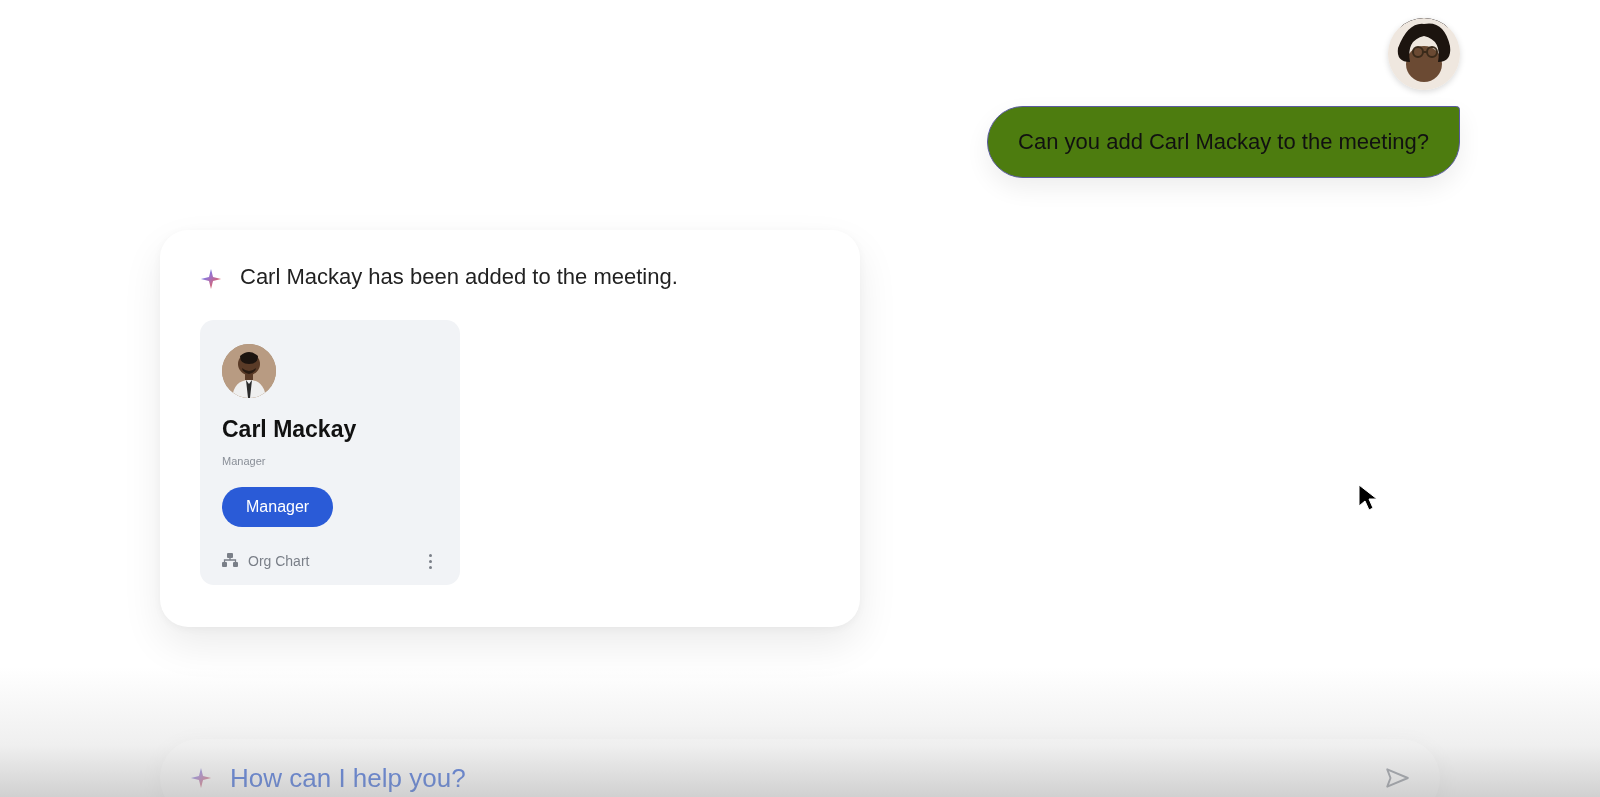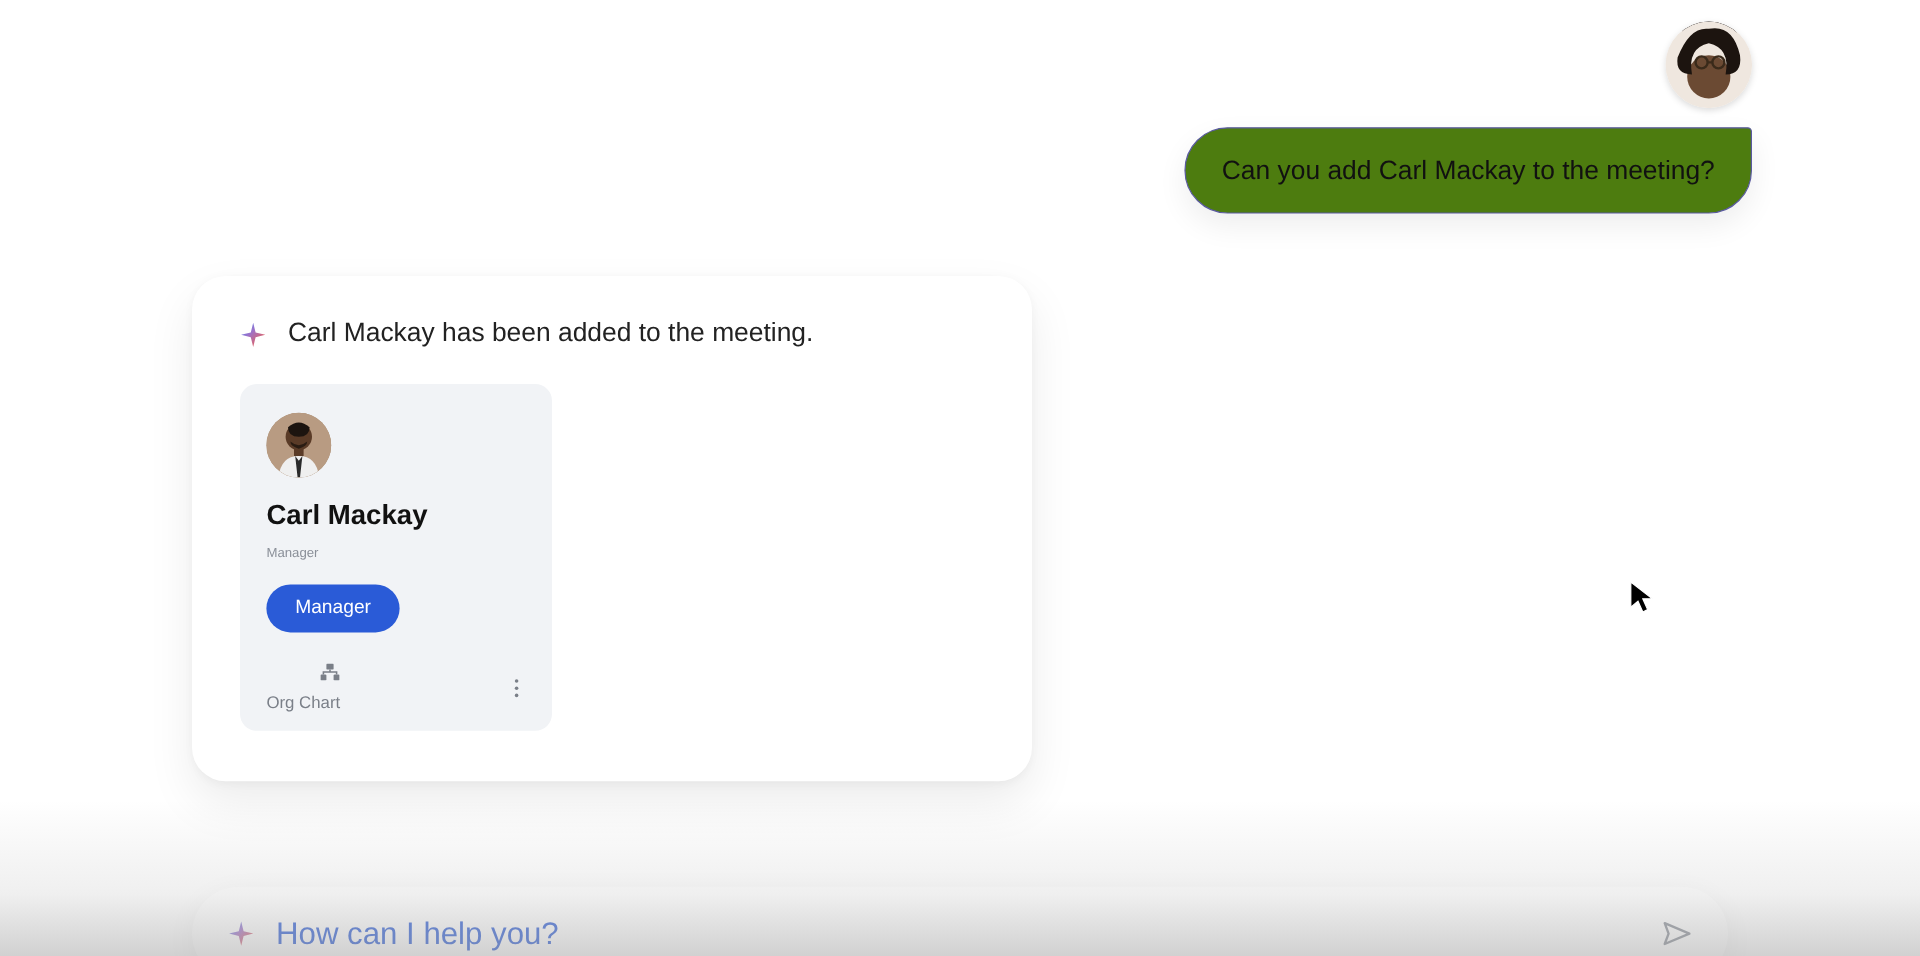--- a/index.html
+++ b/index.html
@@ -51,21 +51,21 @@
   .contact-name { font-size: 23px; font-weight: 700; color: #111; margin-bottom: 6px; }
   .contact-role { font-size: 11px; color: #8a8f98; margin-bottom: 20px; margin-top: 12px; }
   .contact-btn {
     display: inline-block; background: #2a5bd7; color: #fff; border: none;
     padding: 11px 24px; border-radius: 22px; font-size: 16px; cursor: pointer;
   }
   .contact-footer {
     display: flex; align-items: center; justify-content: space-between;
     margin-top: 26px; color: #7a7f88; font-size: 14px;
   }
-  .contact-footer .left { display: flex; align-items: flex-end; gap: 10px; flex-direction: column; }
+  .contact-footer .left { display: flex; align-items: flex-start; gap: 10px; }
   .org-icon { width: 16px; height: 14px; }
   .more-dots { width: 16px; height: 16px; display:flex; flex-direction:column; justify-content:center; align-items:center; gap:3px; cursor:pointer; }
   .more-dots span { width:3px; height:3px; background:#7a7f88; border-radius:50%; }
 
   
   .prompt-bar {
     position: absolute; left: 160px; bottom: -20px; width: 1280px; height: 78px;
     background: #ffffff; border-radius: 40px;
     box-shadow: 0 6px 24px rgba(0,0,0,0.06);
     display: flex; align-items: center; padding: 0 30px; gap: 18px;

